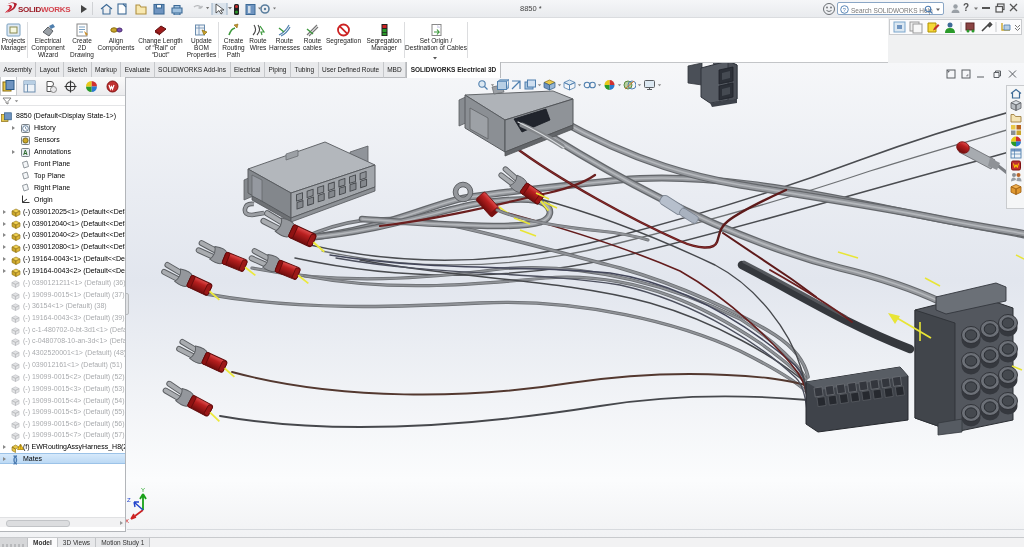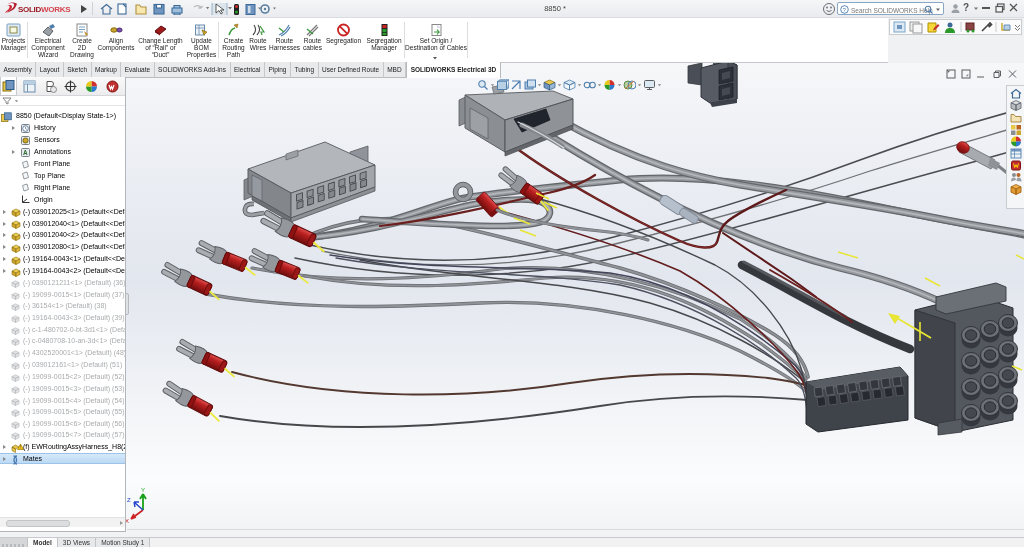--- a/index.html
+++ b/index.html
@@ -2,21 +2,21 @@
 <html><head><meta charset="utf-8">
 <style>
 *{margin:0;padding:0;box-sizing:border-box;}
 html,body{width:1024px;height:547px;overflow:hidden;font-family:"Liberation Sans",sans-serif;}
 #stage{position:relative;width:1024px;height:547px;background:#fff;}
 .abs{position:absolute;}
 
 #titlebar{left:0;top:0;width:1024px;height:18px;background:linear-gradient(#f5f6f8,#e9ebee);border-bottom:1px solid #dadcdf;}
 #logo{left:2px;top:1px;width:76px;height:16px;}
 .qat{top:3px;height:12px;}
-#title8850{left:520px;top:4px;width:70px;font-size:7.5px;color:#444;text-align:center;}
+#title8850{left:520px;top:4px;width:70px;font-size:7.5px;color:#444;}
 #searchbox{left:837px;top:2px;width:107px;height:13px;background:#fff;border:1px solid #8aa6c5;border-radius:2px;font-size:6.5px;color:#777;line-height:11px;}
 
 #ribbon{left:0;top:18px;width:1024px;height:45px;background:#fff;border-bottom:1px solid #c3c5c8;}
 .rbtn{position:absolute;top:5px;height:40px;text-align:center;font-size:6.5px;line-height:6.8px;color:#222;}
 .rbtn .ric{display:block;margin:0 auto 1px auto;}
 .rsep{position:absolute;top:4px;height:36px;width:1px;background:#dcdddf;}
 #ribbonright{left:888px;top:18px;width:136px;height:45px;background:#f0f1f2;}
 #floattb{left:1px;top:1px;width:133px;height:16px;background:#fbfbfc;border:1px solid #c9cbce;}
 
 #tabstrip{left:0;top:62px;height:16px;display:flex;z-index:5;}

